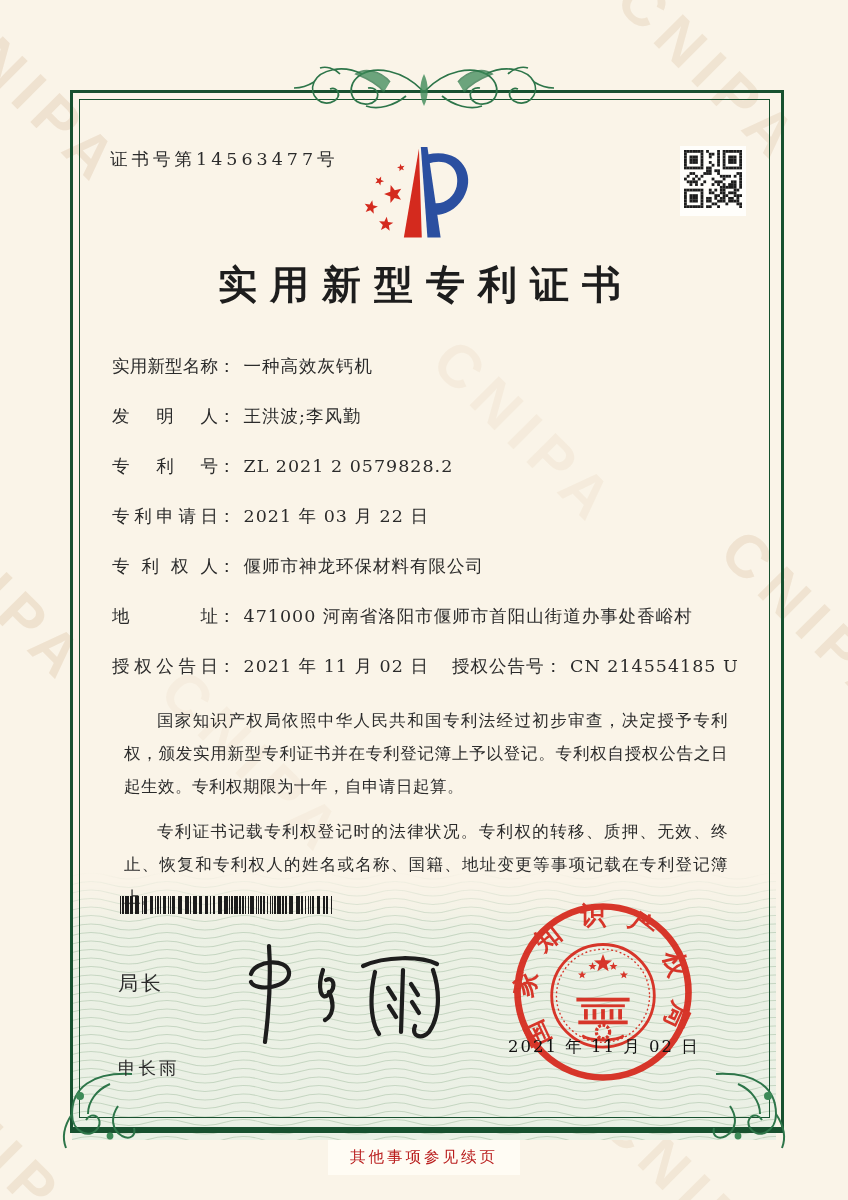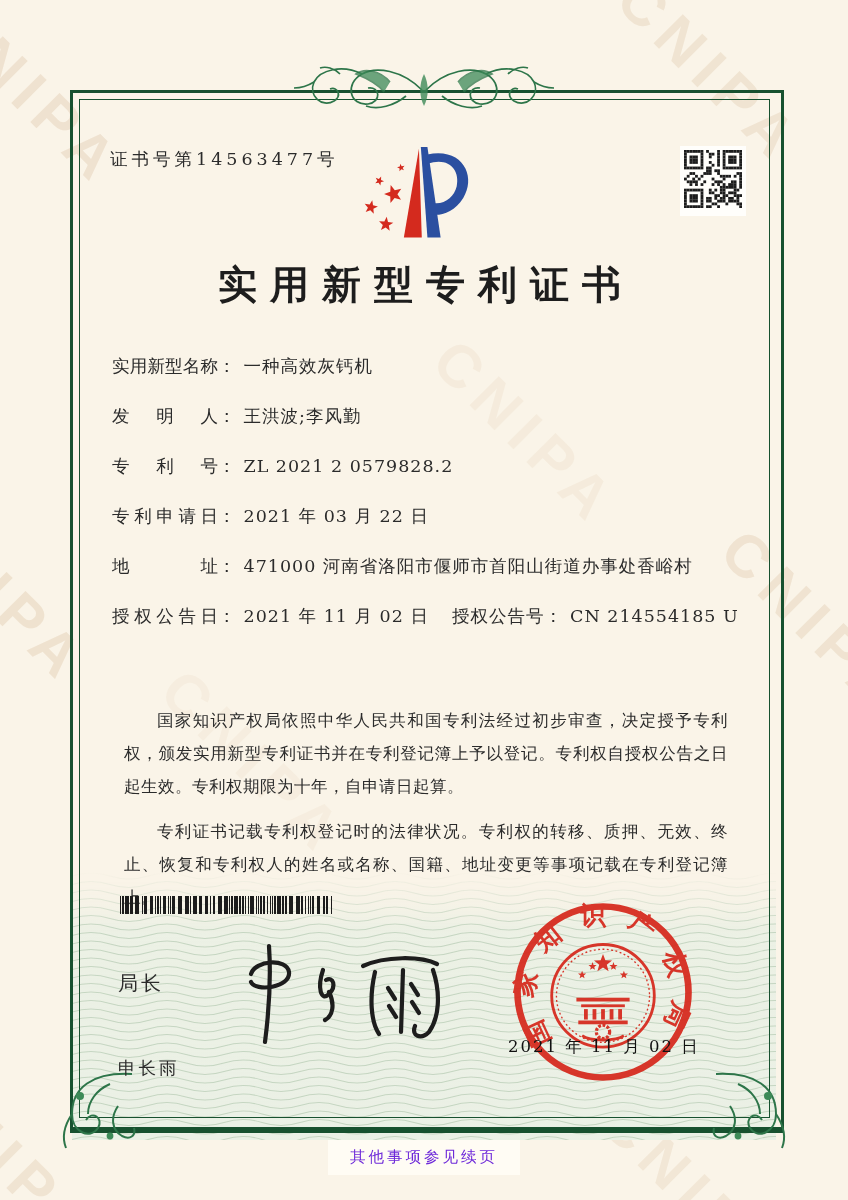--- a/index.html
+++ b/index.html
@@ -65,21 +65,21 @@
   .signature{position:absolute;left:225px;top:936px;z-index:4;}
   .seal{position:absolute;left:508px;top:897px;z-index:5;opacity:.93;}
   .seal-date{
     position:absolute;left:508px;width:190px;top:1036px;text-align:center;
     font-size:16.5px;letter-spacing:2px;color:#111;z-index:6;white-space:nowrap;
   }
   .page-info{position:absolute;left:0;width:810px;top:1096px;text-align:center;font-size:14.5px;letter-spacing:2px;z-index:4;}
   .note-box{
     position:absolute;left:424px;top:1140px;transform:translateX(-50%);
     background:#fffcf4;padding:7px 22px;font-size:15.5px;letter-spacing:3px;z-index:4;
-    color:#6d28d9;white-space:nowrap;
+    color:#b91c1c;white-space:nowrap;
   }
 </style>
 </head>
 <body>
 
 <div class="page">
 
   <div id="wm-layer">
       <div class="wm" style="left: -28px; top: -14px; opacity: 0.95;">CNIPA</div>
       <div class="wm" style="left: 652px; top: -36px; opacity: 0.85;">CNIPA</div>
@@ -400,20 +400,21 @@
   </div>
 
   <div class="title">实用新型专利证书</div>
 
   <div class="fields" id="fields">
 
   <div class="frow"><span class="flabel">实用新型名称</span><span class="fcolon">：</span><span class="fvalue">一种高效灰钙机</span></div>
       <div class="frow"><span class="flabel">发明人</span><span class="fcolon">：</span><span class="fvalue">王洪波;李风勤</span></div>
       <div class="frow"><span class="flabel">专利号</span><span class="fcolon">：</span><span class="fvalue">ZL 2021 2 0579828.2</span></div>
       <div class="frow"><span class="flabel">专利申请日</span><span class="fcolon">：</span><span class="fvalue">2021 年 03 月 22 日</span></div>
+      <div class="frow"><span class="flabel">专利权人</span><span class="fcolon">：</span><span class="fvalue">偃师市神龙环保材料有限公司</span></div>
       <div class="frow"><span class="flabel">地址</span><span class="fcolon">：</span><span class="fvalue">471000 河南省洛阳市偃师市首阳山街道办事处香峪村</span></div>
       <div class="frow"><span class="flabel">授权公告日</span><span class="fcolon">：</span><span class="fvalue">2021 年 11 月 02 日</span><span class="grant-no"><span class="flabel2">授权公告号</span><span class="fcolon">：</span><span class="fvalue">CN 214554185 U</span></span></div>
     </div>
 
   <div class="body-text">
     <p>国家知识产权局依照中华人民共和国专利法经过初步审查，决定授予专利权，颁发实用新型专利证书并在专利登记簿上予以登记。专利权自授权公告之日起生效。专利权期限为十年，自申请日起算。</p>
     <p>专利证书记载专利权登记时的法律状况。专利权的转移、质押、无效、终止、恢复和专利权人的姓名或名称、国籍、地址变更等事项记载在专利登记簿上。</p>
   </div>
 
   <svg class="barcode" id="barcode-svg" width="216" height="18">

